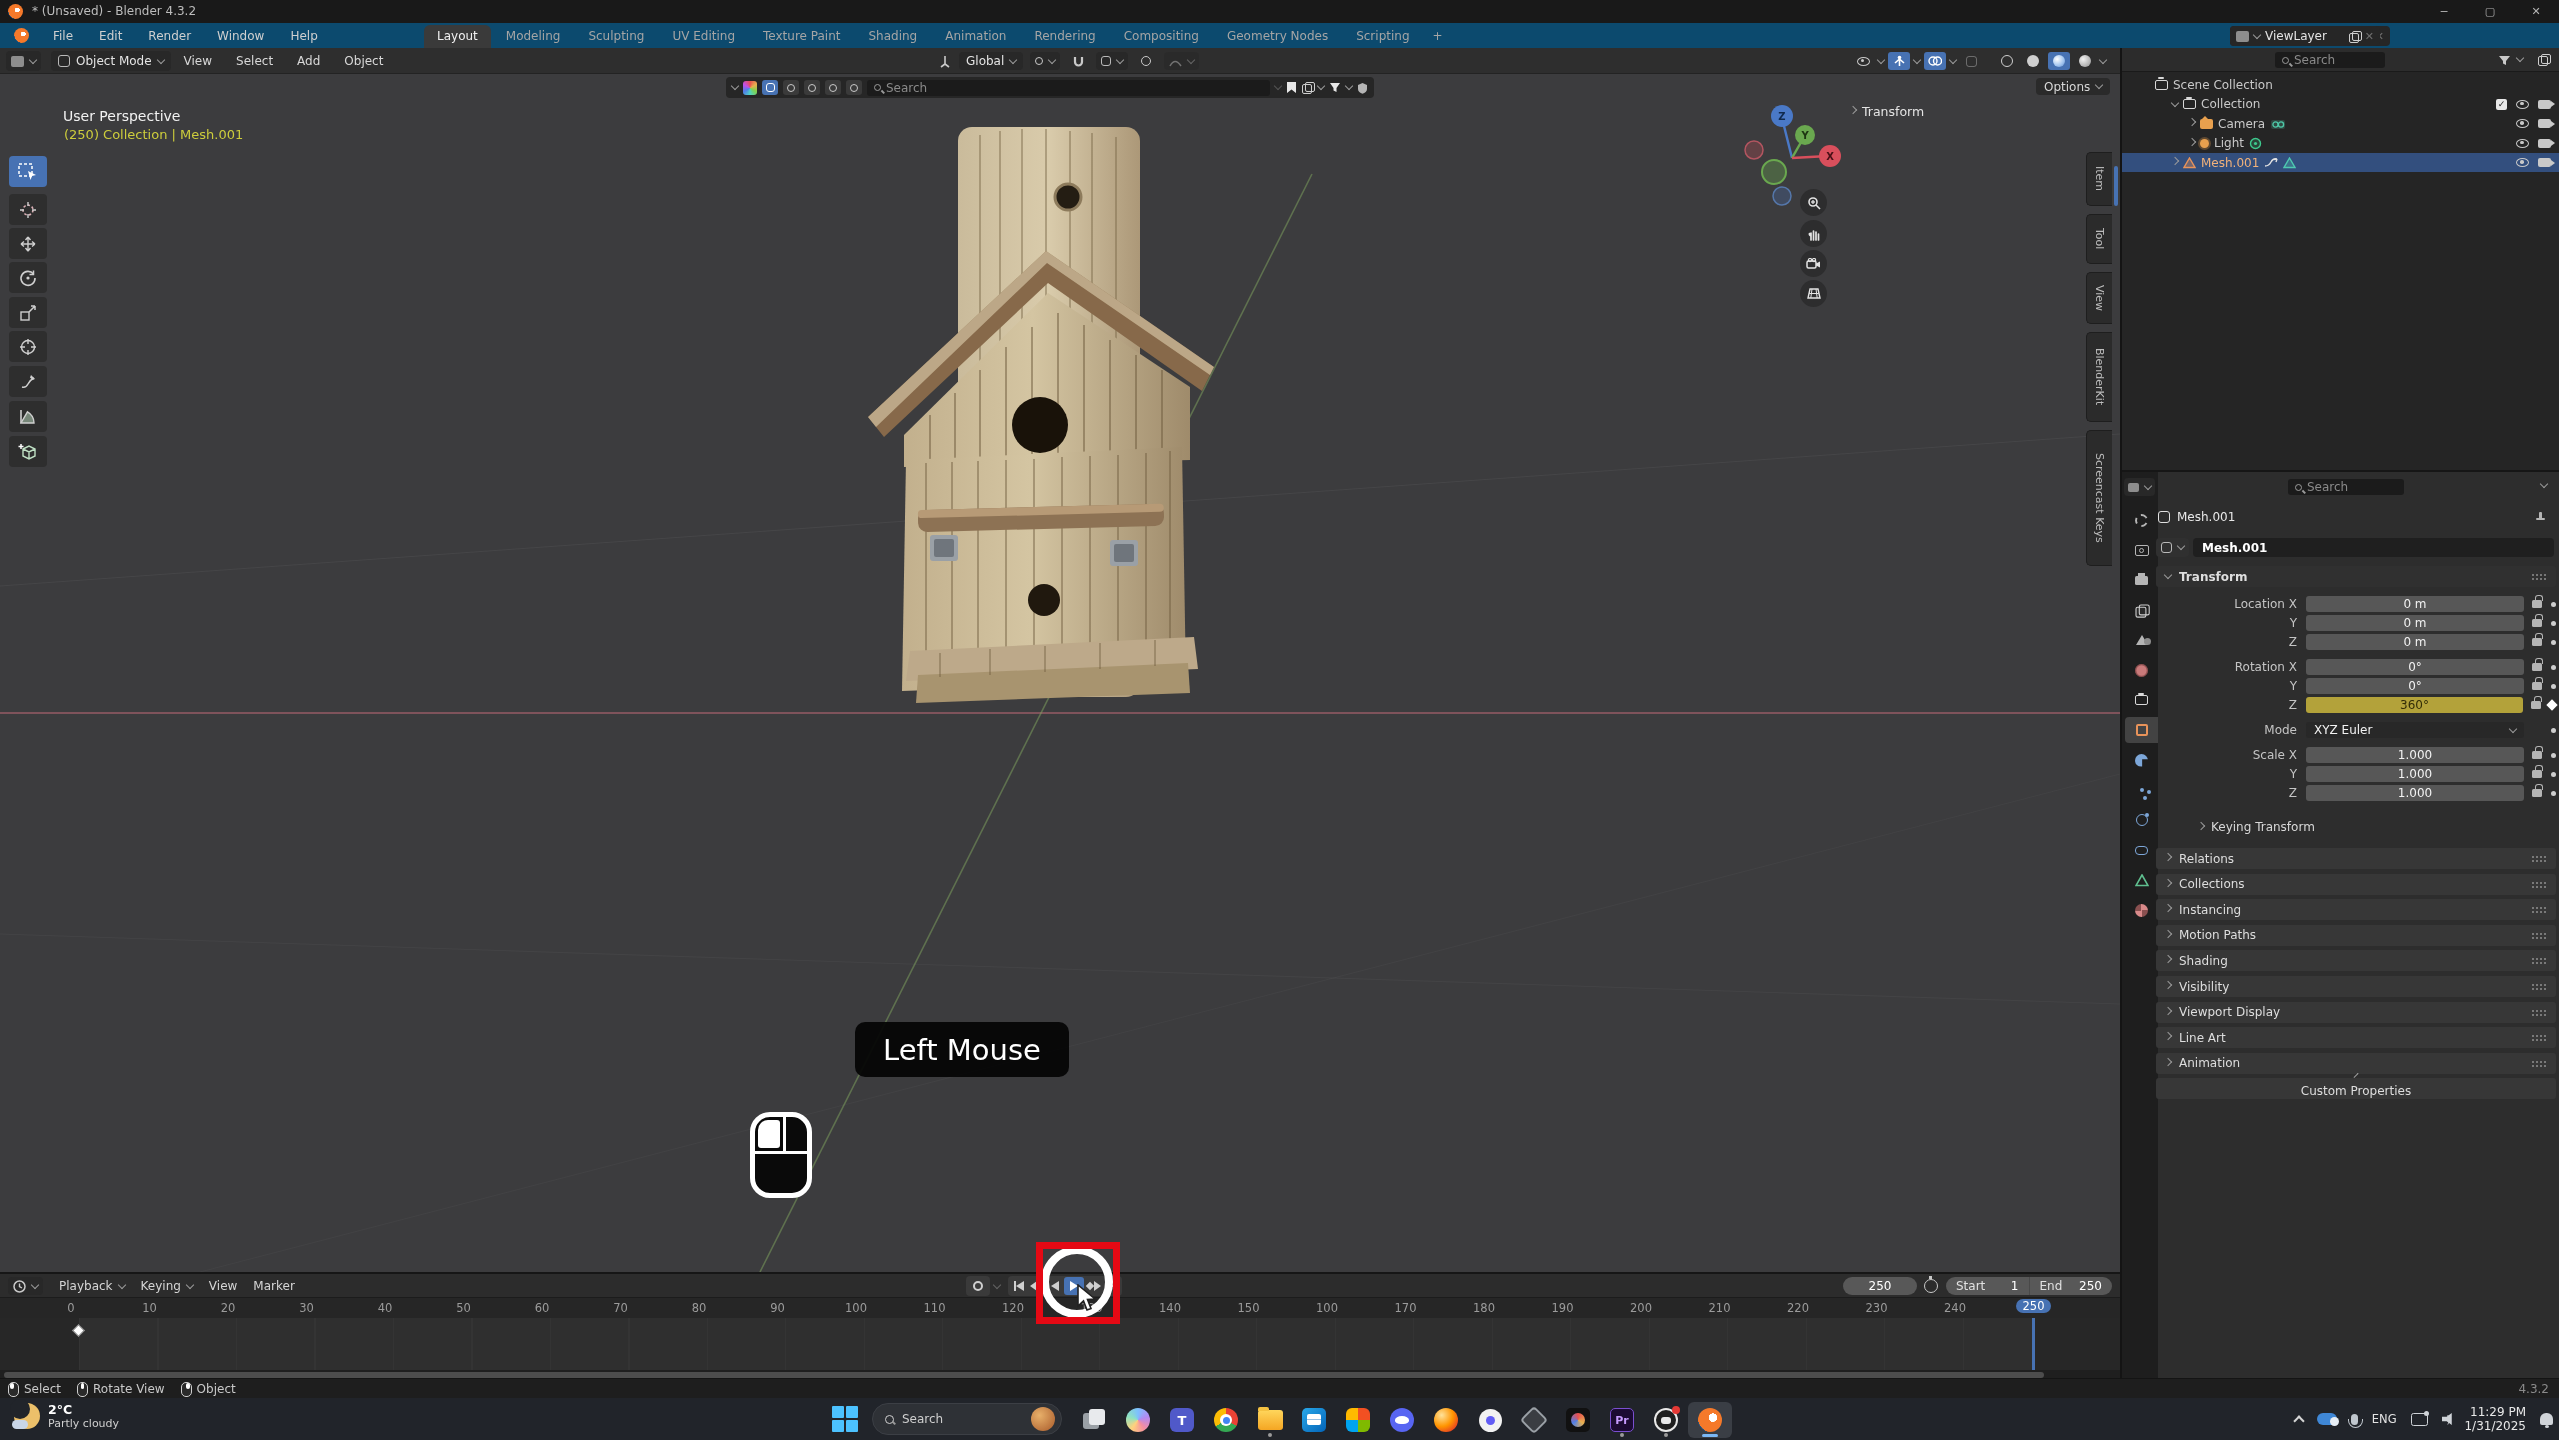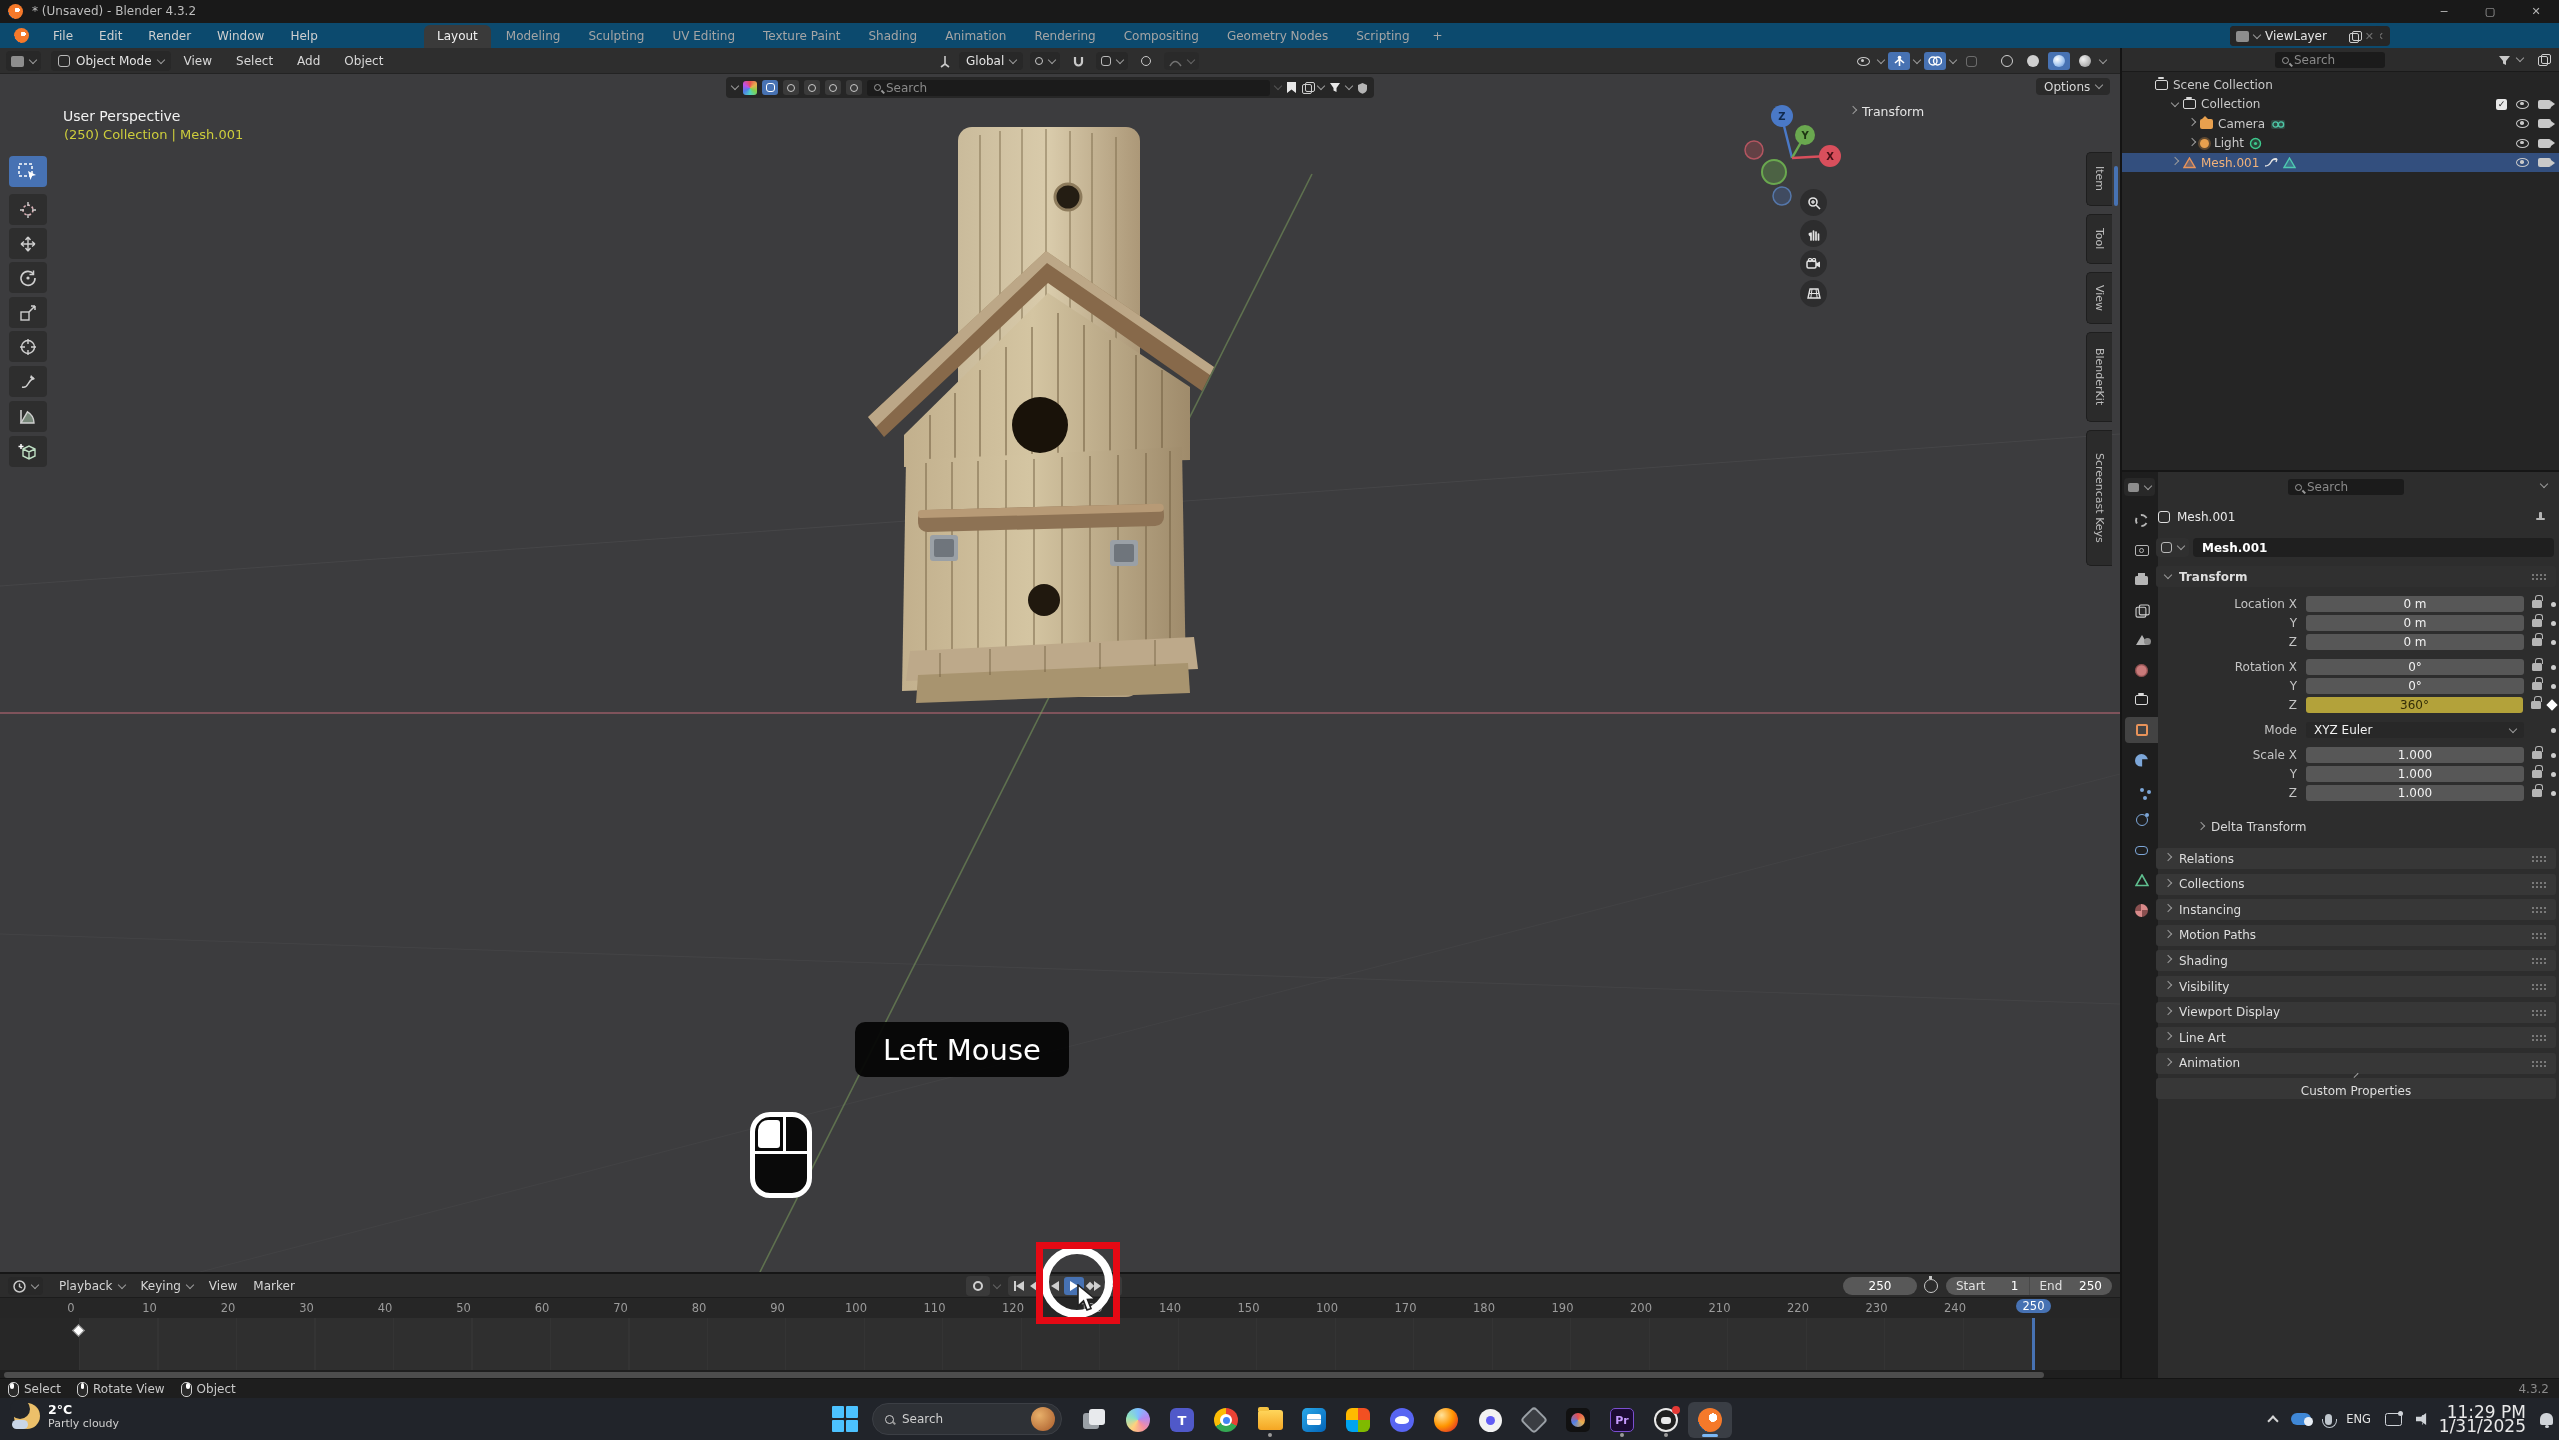--- a/index.html
+++ b/index.html
@@ -220,21 +220,21 @@
   .odrv { width:20px; height:12px; background:#3f87d6; border-radius:7px; position:relative; }
   .odrv::after { content:""; position:absolute; right:-2px; bottom:-1px; width:9px; height:9px; background:#e8eef5; border-radius:50%; }
   .micic { width:7px; height:11px; background:#bfc6cd; border-radius:4px; position:relative; }
   .micic::after { content:""; position:absolute; left:-3px; top:5px; width:13px; height:8px;
     border:1.6px solid #bfc6cd; border-top:none; border-radius:0 0 8px 8px; }
   .eng { color:#e3e3e3; font-size:11.5px; }
   .monic { width:17px; height:13px; border:1.7px solid #cfd3d8; border-radius:2.5px; position:relative; }
   .monic::after { content:""; position:absolute; right:-2px; top:-3px; width:5px; height:5px; background:#cfd3d8; border-radius:50%; }
   .spkic { width:15px; height:12px; background:#cfd3d8; clip-path:polygon(0 32%, 34% 32%, 68% 0, 68% 100%, 34% 68%, 0 68%); }
   .spk-arc { color:#cfd3d8; font-size:10px; margin-left:-10px; }
-  .clockblk { text-align:right; color:#e8e8e8; font-size:17px; line-height:14px; }
+  .clockblk { text-align:right; color:#e8e8e8; font-size:12px; line-height:14px; }
   .bellic { width:13px; height:12px; background:#cfd3d8; border-radius:6px 6px 2px 2px; position:relative; }
   .bellic::after { content:""; position:absolute; left:4.5px; bottom:-3px; width:4px; height:3px; background:#cfd3d8; border-radius:50%; }
 
   .ws-div { position:absolute; left:2120px; top:48px; width:2px; height:1330px; background:#141414; }
 </style>
 </head>
 <body>
 
 <div class="screen">
 
@@ -828,21 +828,21 @@
         <div class="prop-row" style="left: 36px; top: 313px; width: 398px; height: 16px;">
           <span class="f-label">Z</span>
           <span class="f-field">1.000</span>
           <span class="lockic"></span>
           <span class="kdot"></span>
         </div>
       </div>
 
     <div style="position:absolute;left:76px;top:348px;display:flex;align-items:center;gap:7px;color:#d8d8d8;">
       <span class="chev right"></span>
-      <span>Delta Transform</span>
+      <span>Keying Transform</span>
     </div>
 
     <div id="prop-panels">
         <div class="panel-hdr" style="top: 376px;">
           <span class="chev right"></span>
           <span>Relations</span>
           <span class="grip"></span>
         </div>
         <div class="panel-hdr" style="top: 401.6px;">
           <span class="chev right"></span>

